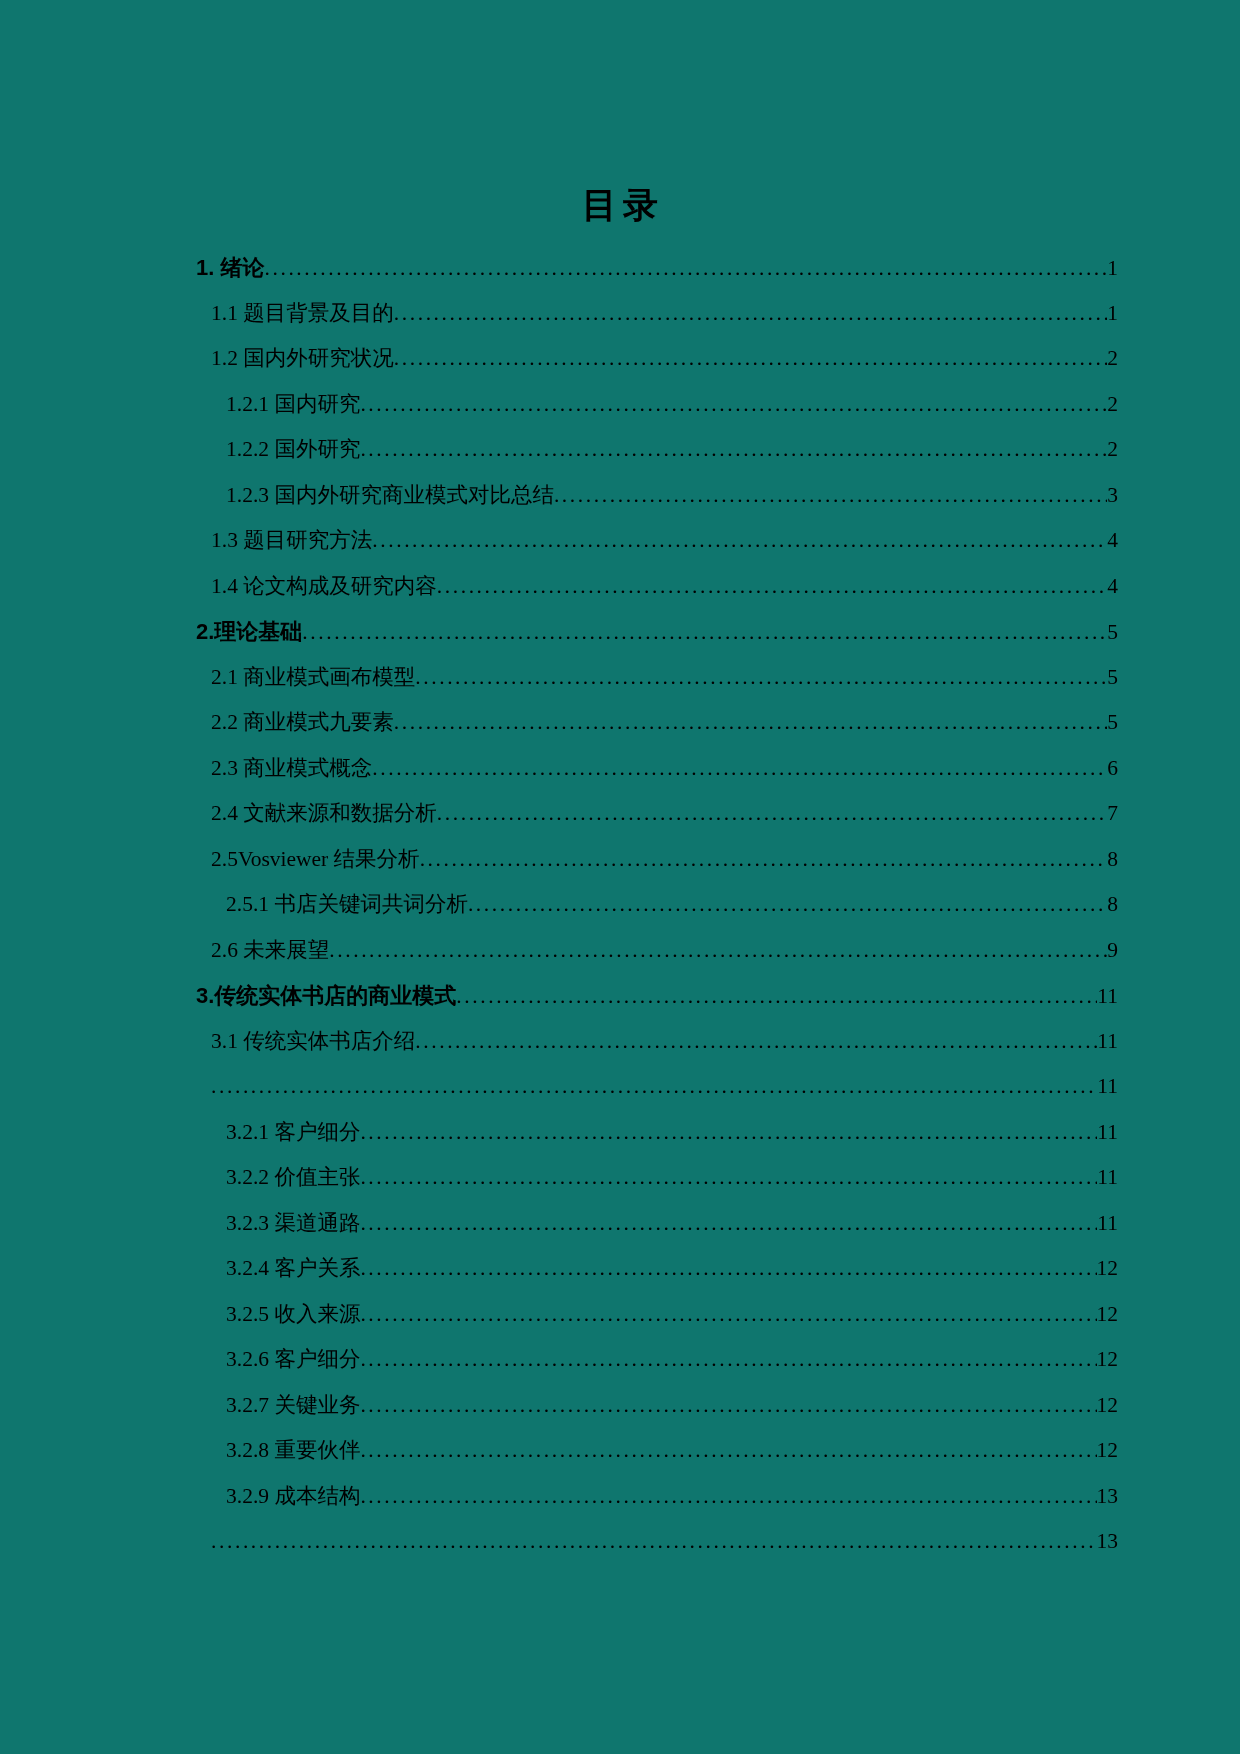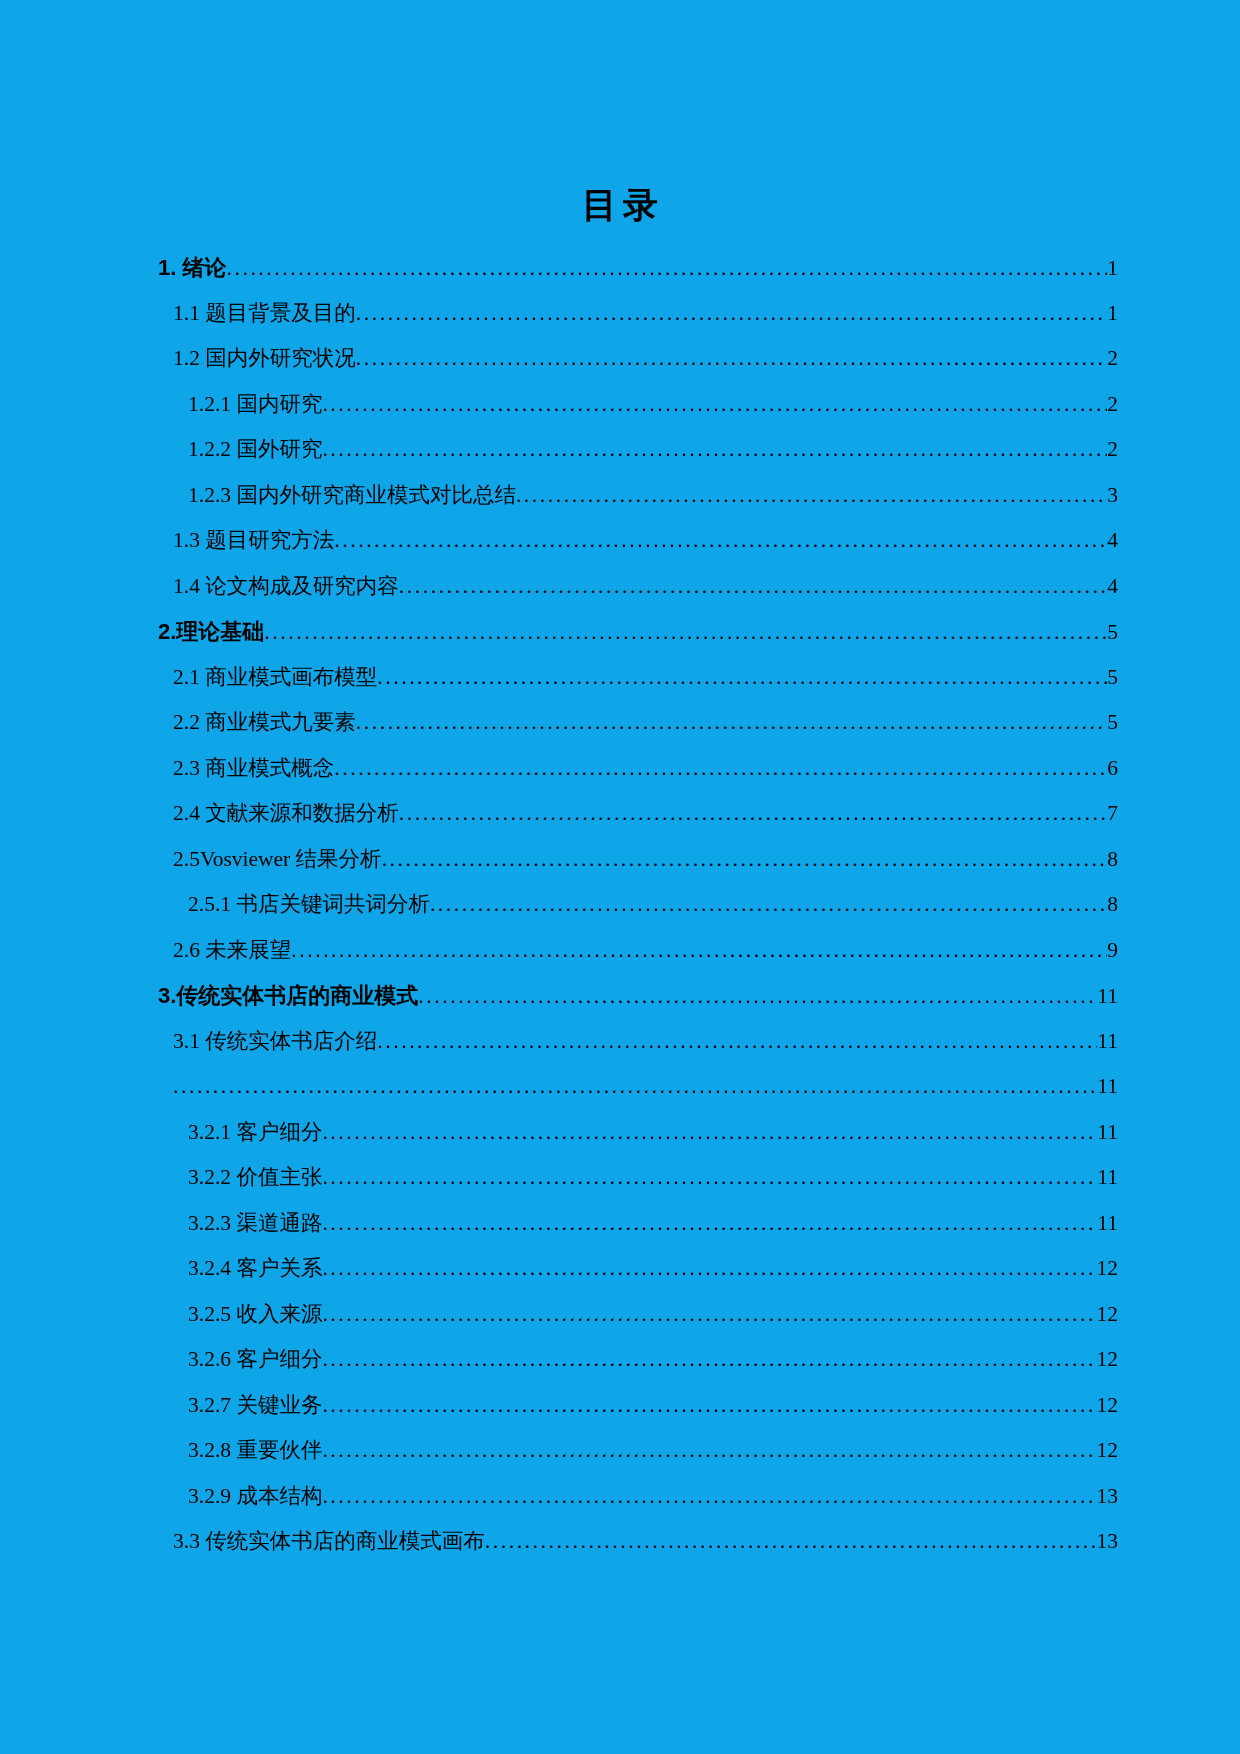--- a/index.html
+++ b/index.html
@@ -6,21 +6,21 @@
   html, body {
     width: 1240px;
     background: #ffffff;
     font-family: "Liberation Serif", "DejaVu Sans", serif;
     color: #000000;
   }
   .doc-page {
     position: relative;
     width: 1240px;
     height: 1754px;
-    background: #0ea5e9;
+    background: #0f766e;
     overflow: hidden;
   }
   .toc-title {
     padding-top: 186px;
     text-align: center;
     font-size: 35px;
     line-height: 38px;
     font-weight: 700;
     letter-spacing: 6px;
     text-indent: 6px; 
@@ -29,20 +29,21 @@
   .toc-list {
     margin: 21px 122px 0 158px; 
   }
   .toc-row {
     display: flex;
     align-items: baseline;
     height: 45.5px;
     line-height: 45.5px;
     font-size: 21.5px;
     white-space: nowrap;
+    margin-left: 38px;
   }
   .toc-row.l2 { padding-left: 15px; align-items: flex-end; }
   .toc-row.l3 { padding-left: 30px; }
   .toc-row.l1 .toc-label {
     font-weight: 700;
     font-family: "Liberation Sans", "DejaVu Sans", sans-serif;
     font-size: 22px;
   }
   .toc-label { flex: 0 0 auto; }
   .toc-dots {
@@ -197,18 +198,17 @@
     <span class="toc-label">3.2.8 重要伙伴</span>
     <span class="toc-dots"></span>
     <span class="toc-page-num">12</span>
   </div>
       <div class="toc-row l3">
     <span class="toc-label">3.2.9 成本结构</span>
     <span class="toc-dots"></span>
     <span class="toc-page-num">13</span>
   </div>
       <div class="toc-row l2">
-    <span class="toc-label">3.3 传统实体书店的商业模式画布</span>
     <span class="toc-dots"></span>
     <span class="toc-page-num">13</span>
   </div>
     </div>
 </div>
 
 </body></html>

